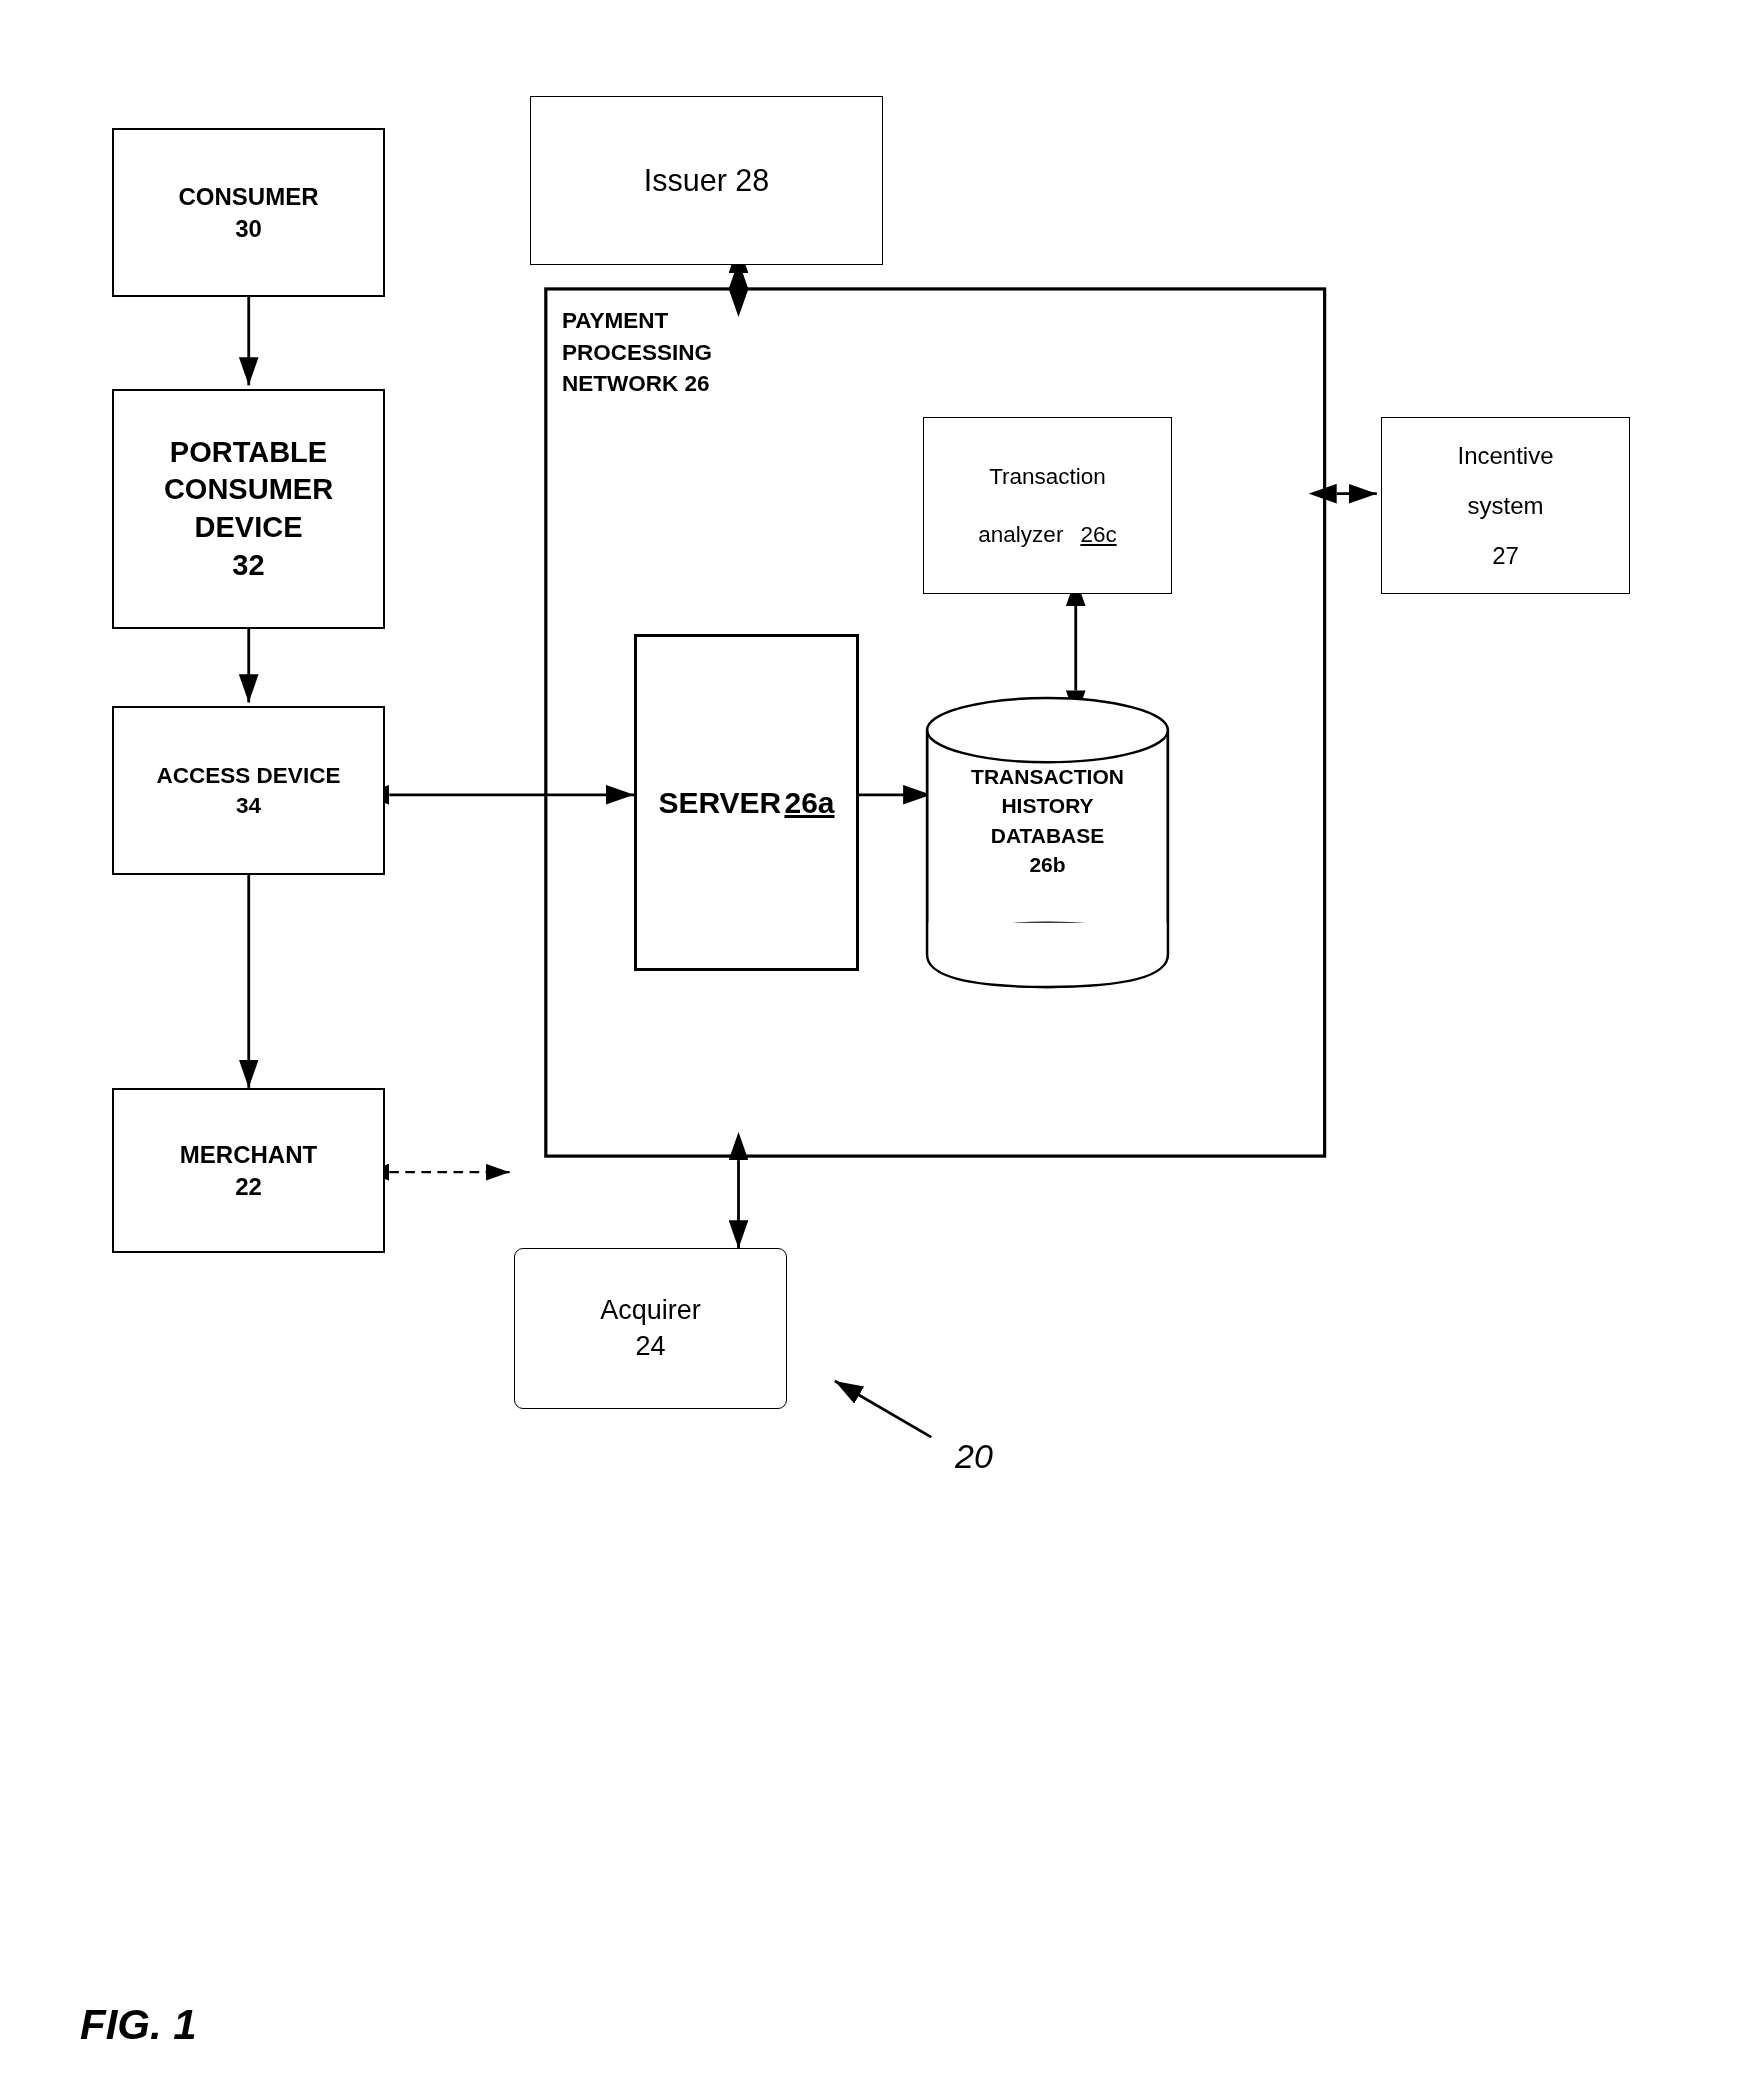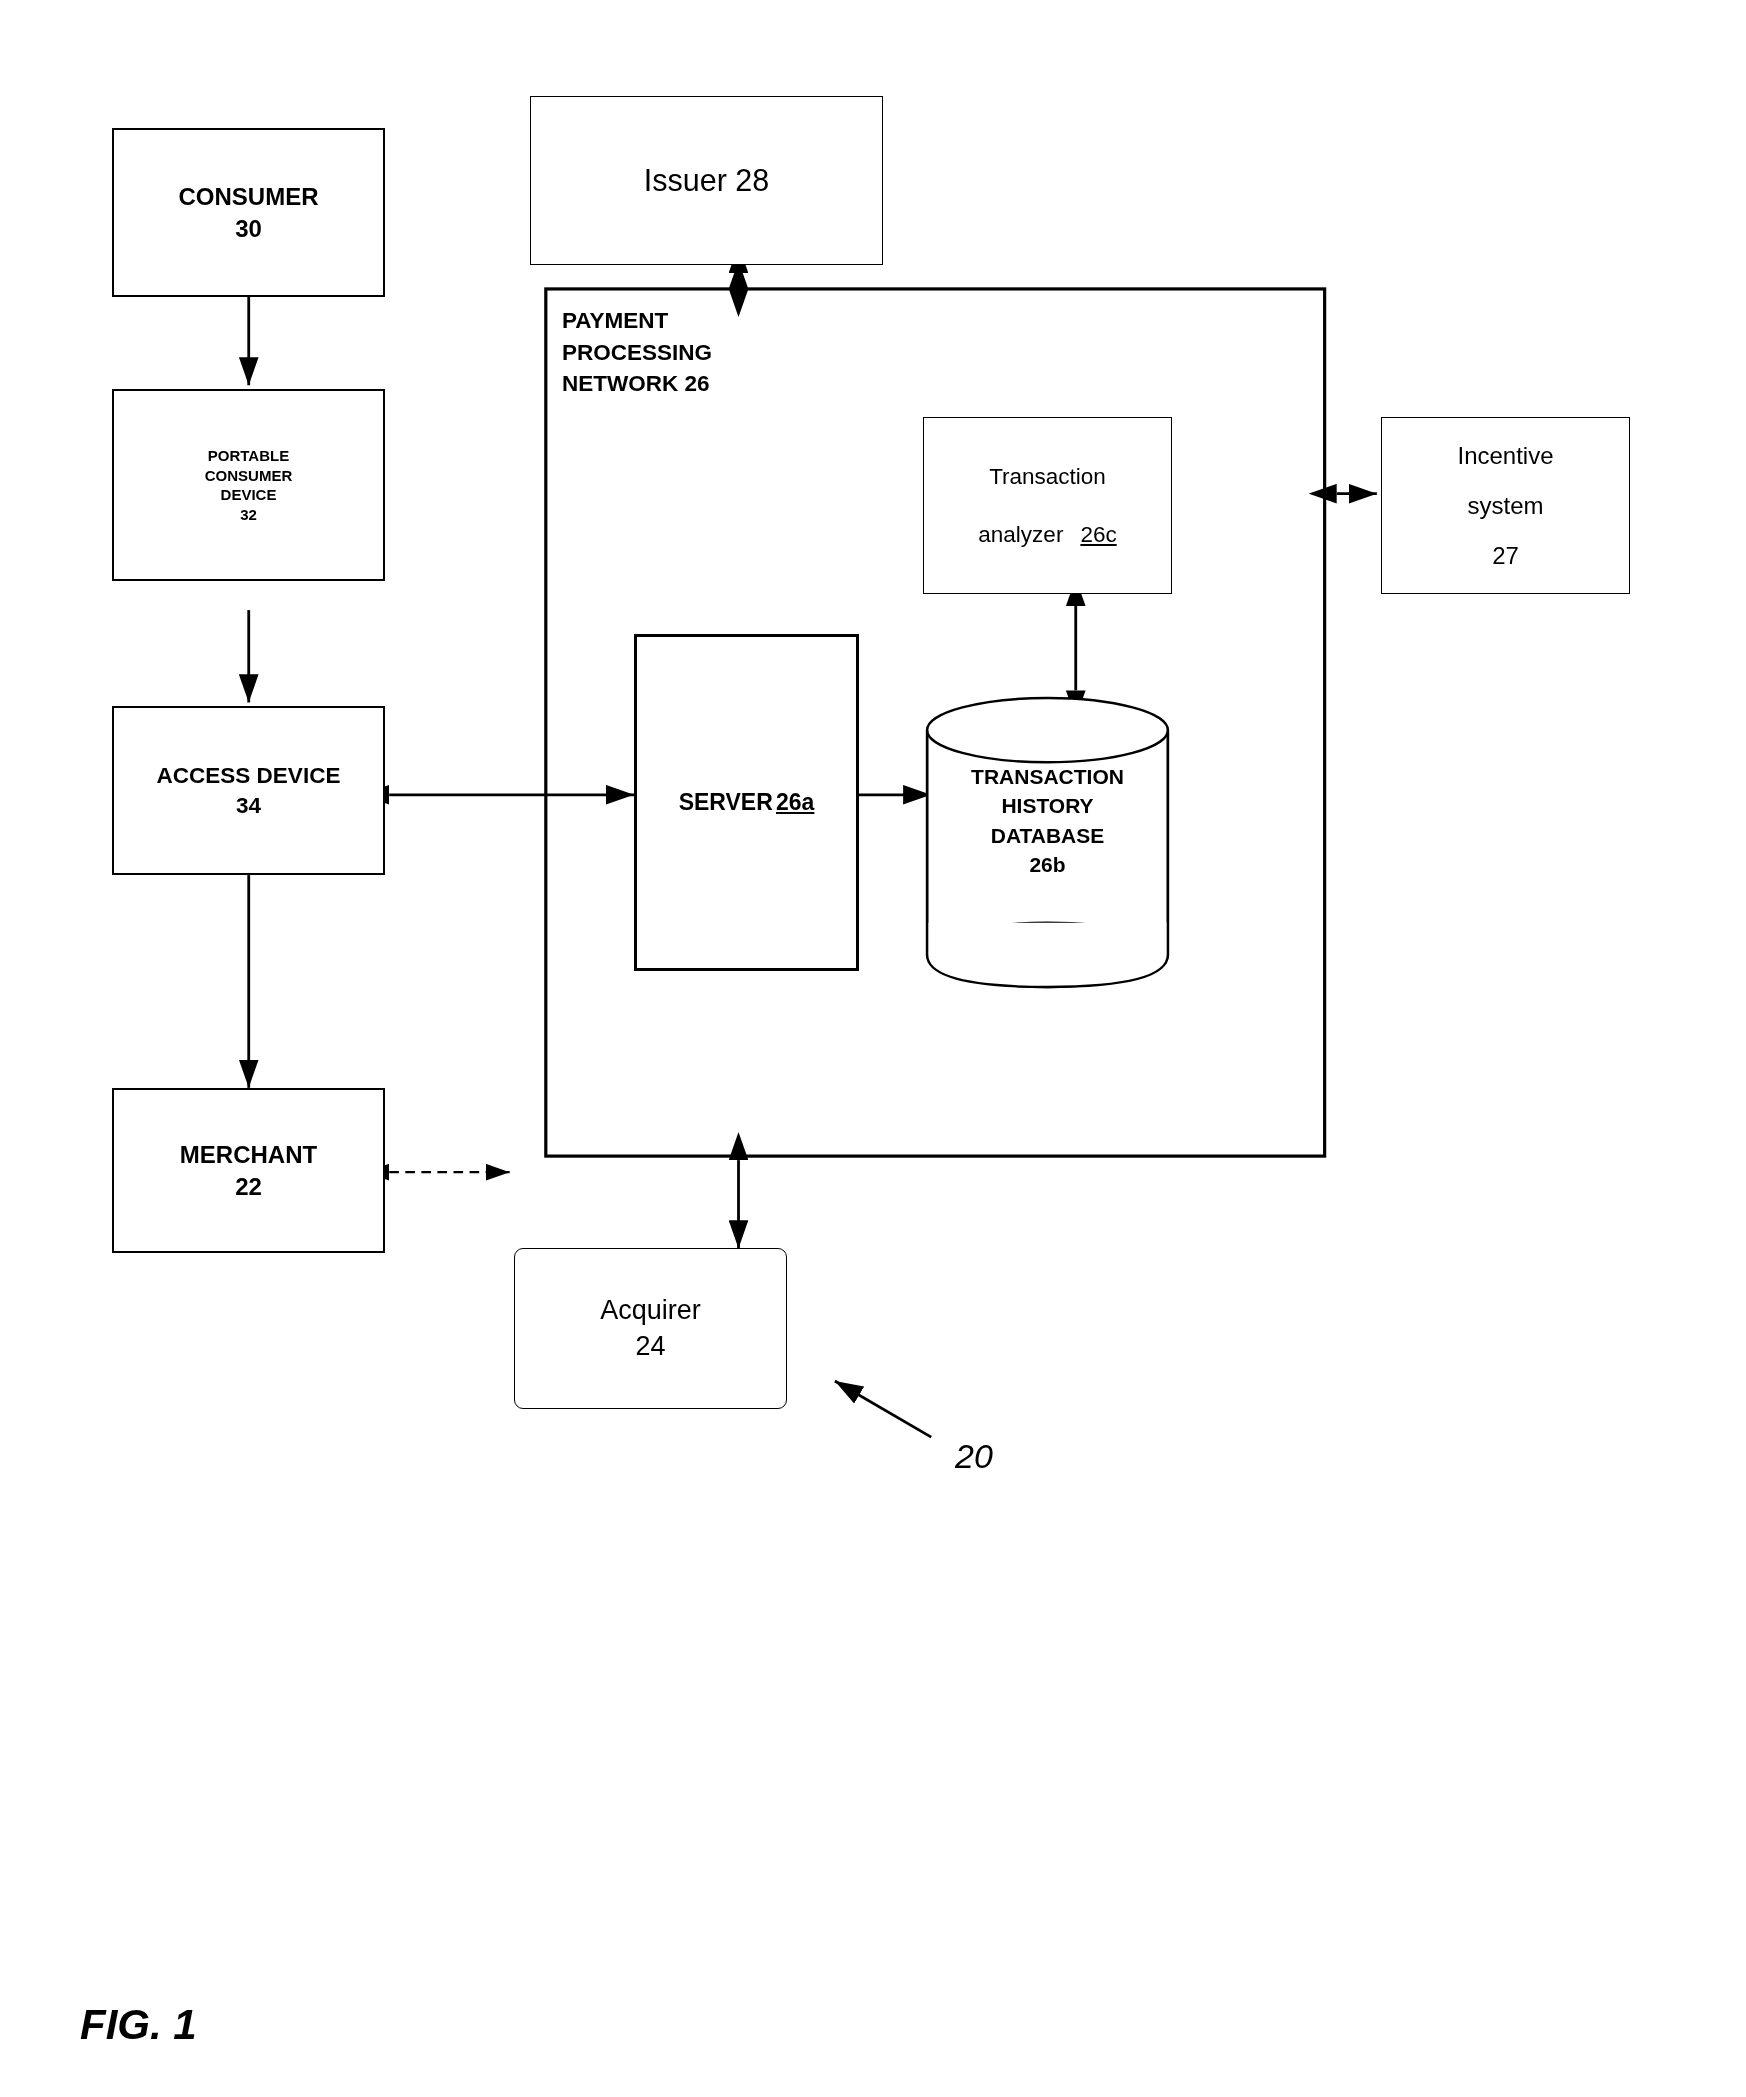--- a/index.html
+++ b/index.html
@@ -116,21 +116,21 @@
 
     <line x1="1100" y1="1730" x2="980" y2="1660" stroke="#000" stroke-width="3.5" marker-end="url(#arrowhead)"></line>
 
   </svg>
 
   <div class="box" style="left:64px; top:80px; width:273px; height:169px; font-size:24px;">
     <span>CONSUMER</span>
     <span>30</span>
   </div>
 
-  <div class="box" style="left:64px; top:341px; width:273px; height:192px; font-size:15px;">
+  <div class="box" style="left:64px; top:341px; width:273px; height:240px; font-size:29px;">
     <span>PORTABLE</span>
     <span>CONSUMER</span>
     <span>DEVICE</span>
     <span>32</span>
   </div>
 
   <div class="box" style="left:64px; top:658px; width:273px; height:169px; font-size:22.5px;">
     <span>ACCESS DEVICE</span>
     <span>34</span>
   </div>
@@ -143,21 +143,21 @@
   <div class="box box-thin" style="left:482px; top:48px; width:353px; height:169px; font-size:30.5px; font-weight:normal;">
     <span>Issuer 28</span>
   </div>
 
   <div style="position:absolute; left:514px; top:257px; width:273px; text-align:left; font-size:22.5px; font-weight:bold; line-height:1.4;">
     <span>PAYMENT</span><br>
     <span>PROCESSING</span><br>
     <span>NETWORK 26</span>
   </div>
 
-  <div class="box box-large" style="left:586px; top:586px; width:225px; height:337px; font-size:23px;">
+  <div class="box box-large" style="left:586px; top:586px; width:225px; height:337px; font-size:30px;">
     <div style="display:flex; align-items:center; gap:3.2px;">
       <span>SERVER</span>
       <span style="text-decoration:underline;">26a</span>
     </div>
   </div>
 
   <div class="box box-thin" style="left:875px; top:369px; width:249px; height:177px; font-size:22.5px; font-weight:normal;">
     <span>Transaction</span>
     <div style="display:flex; gap:17px;margin-top:28px;">
       <span>analyzer</span>

